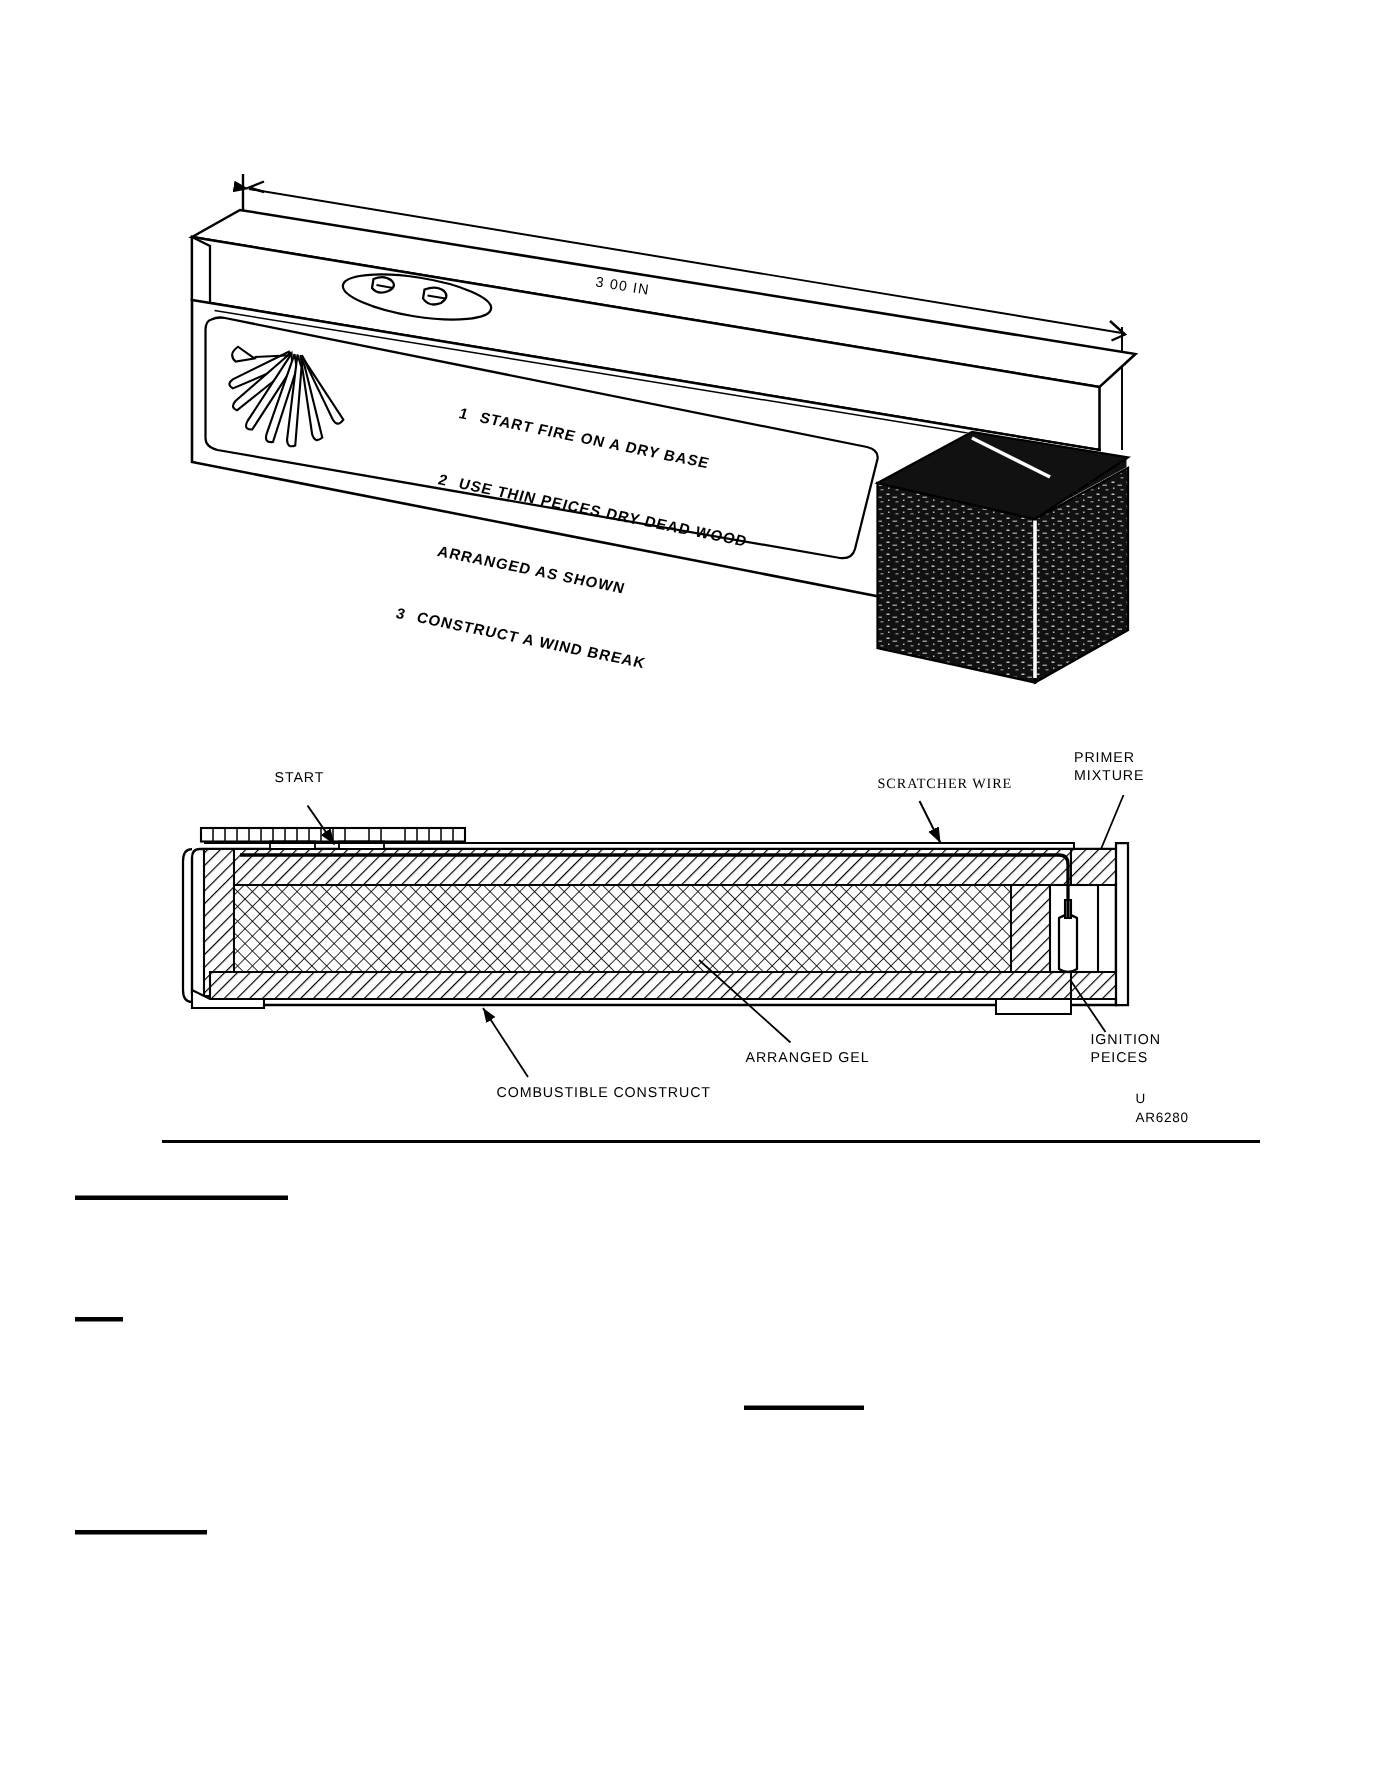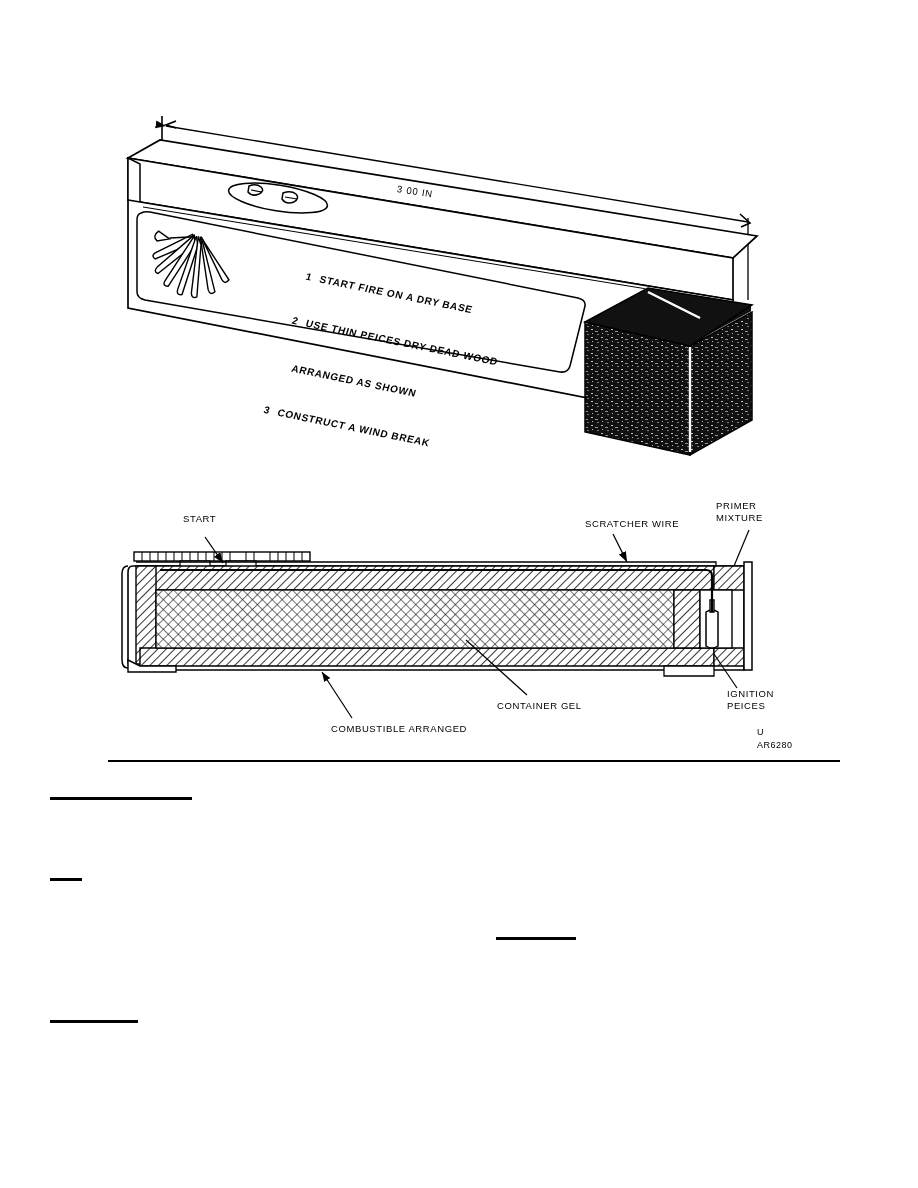--- a/index.html
+++ b/index.html
@@ -267,28 +267,28 @@
       <span class="ins-row">
         <span class="num"></span><span>ARRANGED AS SHOWN</span>
       </span>
       <span class="ins-row">
         <span class="num">3</span><span>CONSTRUCT A WIND BREAK</span>
       </span>
     </div>
 
     <div class="lbl" style="left:183px; top:513px;">START</div>
 
-    <div class="lbl" style="left:585px; top:518px;">SCRATCHER WIRE</div>
+    <div class="lbl" style="left:585px; top:518px;font-family:Liberation Serif, serif;">SCRATCHER WIRE</div>
 
     <div class="lbl" style="left:716px; top:500px; text-align:left;">PRIMER
 MIXTURE</div>
 
-    <div class="lbl" style="left:331px; top:723px;">COMBUSTIBLE ARRANGED</div>
-
-    <div class="lbl" style="left:497px; top:700px;">CONTAINER GEL</div>
+    <div class="lbl" style="left:331px; top:723px;">COMBUSTIBLE CONSTRUCT</div>
+
+    <div class="lbl" style="left:497px; top:700px;">ARRANGED GEL</div>
 
     <div class="lbl" style="left:727px; top:688px;">IGNITION
 PEICES</div>
 
     <div id="figure-code">U
 AR6280</div>
   </div>
 
   <div id="divider"></div>
 

